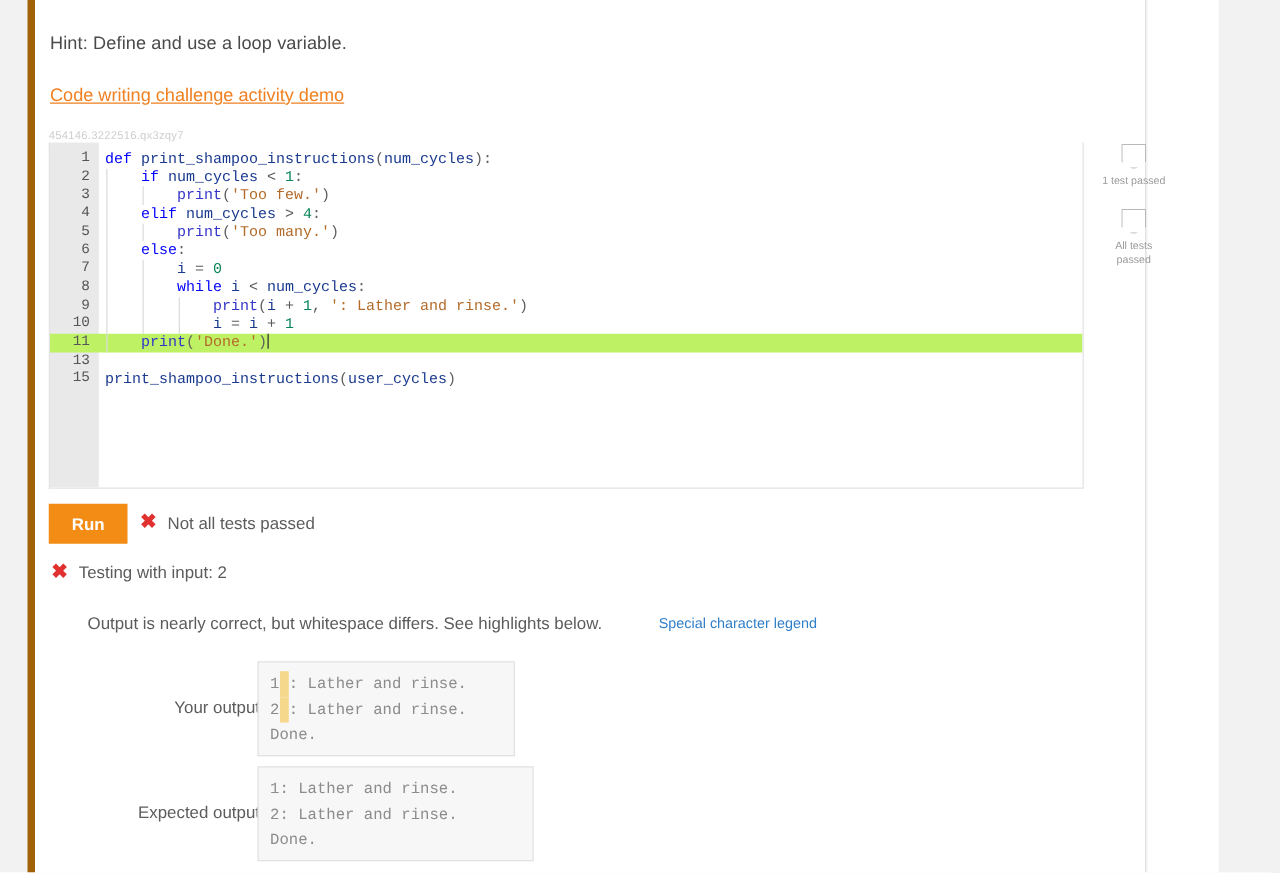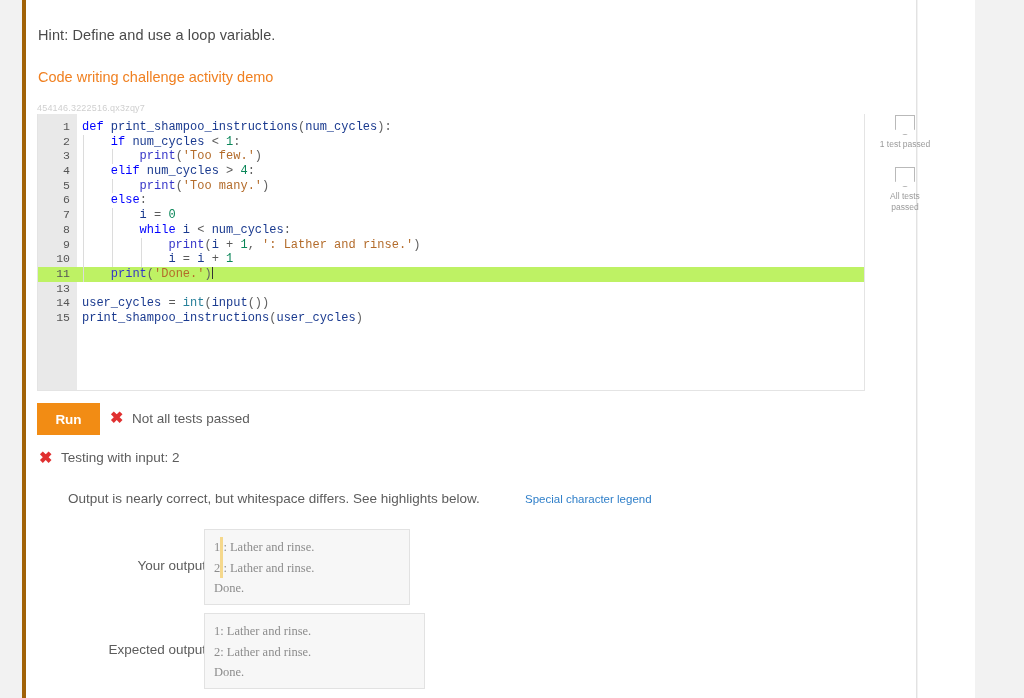--- a/index.html
+++ b/index.html
@@ -21,21 +21,21 @@
     inset: 0;
     background: #f2f2f2;
   }
   #content-column {
     position: absolute;
     left: 22px;
     top: 0;
     width: 895px;
     height: 698px;
     background: #ffffff;
-    border-left: 4px solid #a16207;
+    border-left: 6px solid #a16207;
     border-right: 1px solid #e2e2e2;
     box-sizing: border-box;
   }
   #right-white-gutter {
     position: absolute;
     left: 918px;
     top: 0;
     width: 57px;
     height: 698px;
     background: #ffffff;
@@ -57,20 +57,21 @@
     font-size: 14.5px;
     color: #4a4a4a;
     letter-spacing: .1px;
   }
   .demo-link {
     position: absolute;
     left: 12px;
     top: 69px;
     font-size: 14.5px;
     color: #f08021;
+    text-decoration: underline;
     cursor: pointer;
   }
   .activity-id {
     position: absolute;
     left: 11px;
     top: 103px;
     font-size: 9px;
     color: #cfcfcf;
     letter-spacing: .2px;
     font-family: "Liberation Sans", sans-serif;
@@ -245,21 +246,21 @@
     position: absolute;
     font-size: 13.5px;
     color: #5c5c5c;
     text-align: right;
   }
   .out-box {
     position: absolute;
     background: #f7f7f7;
     border: 1px solid #e2e2e2;
     box-sizing: border-box;
-    font-family: Liberation Serif, serif;
+    font-family: Liberation Mono, monospace;
     font-size: 12.5px;
     line-height: 20.5px;
     color: #8c8c8c;
     padding: 7px 9px 9px 9px;
     white-space: pre;
   }
   .ws-hl {
     background: #f5d88c;
     display: inline-block;
   }
@@ -290,21 +291,20 @@
           <div class="code-line"><span class="ln">3</span><span class="indent-guide" style="left: 45px;"></span><span class="indent-guide" style="left: 73.88px;"></span><span class="code-text">        <span class="pf">print</span><span class="pn">(</span><span class="st">'Too few.'</span><span class="pn">)</span></span></div>
           <div class="code-line"><span class="ln">4</span><span class="indent-guide" style="left: 45px;"></span><span class="code-text">    <span class="k">elif</span> <span class="fn">num_cycles</span> <span class="op">&gt;</span> <span class="nu">4</span><span class="pn">:</span></span></div>
           <div class="code-line"><span class="ln">5</span><span class="indent-guide" style="left: 45px;"></span><span class="indent-guide" style="left: 73.88px;"></span><span class="code-text">        <span class="pf">print</span><span class="pn">(</span><span class="st">'Too many.'</span><span class="pn">)</span></span></div>
           <div class="code-line"><span class="ln">6</span><span class="indent-guide" style="left: 45px;"></span><span class="code-text">    <span class="k">else</span><span class="pn">:</span></span></div>
           <div class="code-line"><span class="ln">7</span><span class="indent-guide" style="left: 45px;"></span><span class="indent-guide" style="left: 73.88px;"></span><span class="code-text">        <span class="fn">i</span> <span class="op">=</span> <span class="nu">0</span></span></div>
           <div class="code-line"><span class="ln">8</span><span class="indent-guide" style="left: 45px;"></span><span class="indent-guide" style="left: 73.88px;"></span><span class="code-text">        <span class="k">while</span> <span class="fn">i</span> <span class="op">&lt;</span> <span class="fn">num_cycles</span><span class="pn">:</span></span></div>
           <div class="code-line"><span class="ln">9</span><span class="indent-guide" style="left: 45px;"></span><span class="indent-guide" style="left: 73.88px;"></span><span class="indent-guide" style="left: 102.76px;"></span><span class="code-text">            <span class="pf">print</span><span class="pn">(</span><span class="fn">i</span> <span class="op">+</span> <span class="nu">1</span><span class="pn">,</span> <span class="st">': Lather and rinse.'</span><span class="pn">)</span></span></div>
           <div class="code-line"><span class="ln">10</span><span class="indent-guide" style="left: 45px;"></span><span class="indent-guide" style="left: 73.88px;"></span><span class="indent-guide" style="left: 102.76px;"></span><span class="code-text">            <span class="fn">i</span> <span class="op">=</span> <span class="fn">i</span> <span class="op">+</span> <span class="nu">1</span></span></div>
           <div class="code-line active"><span class="ln">11</span><span class="indent-guide" style="left: 45px;"></span><span class="code-text">    <span class="pf">print</span><span class="pn">(</span><span class="st">'Done.'</span><span class="pn">)</span><span class="caret"></span></span></div>
           <div class="code-line"><span class="ln">13</span><span class="code-text"></span></div>
-          <div class="code-line"><span class="ln">14</span><span class="code-text"><span class="fn">user_cycles</span> <span class="op">=</span> <span class="bi">int</span><span class="pn">(</span><span class="fn">input</span><span class="pn">(</span><span class="pn">)</span><span class="pn">)</span></span></div>
           <div class="code-line"><span class="ln">15</span><span class="code-text"><span class="fn">print_shampoo_instructions</span><span class="pn">(</span><span class="fn">user_cycles</span><span class="pn">)</span></span></div>
         </div>
     </div>
 
     <div class="badge-group" style="left:851px; top:115px;">
       <div class="badge-shield"></div>
       <div class="badge-caption">1 test passed</div>
     </div>
     <div class="badge-group" style="left:851px; top:167px;">
       <div class="badge-shield"></div>

